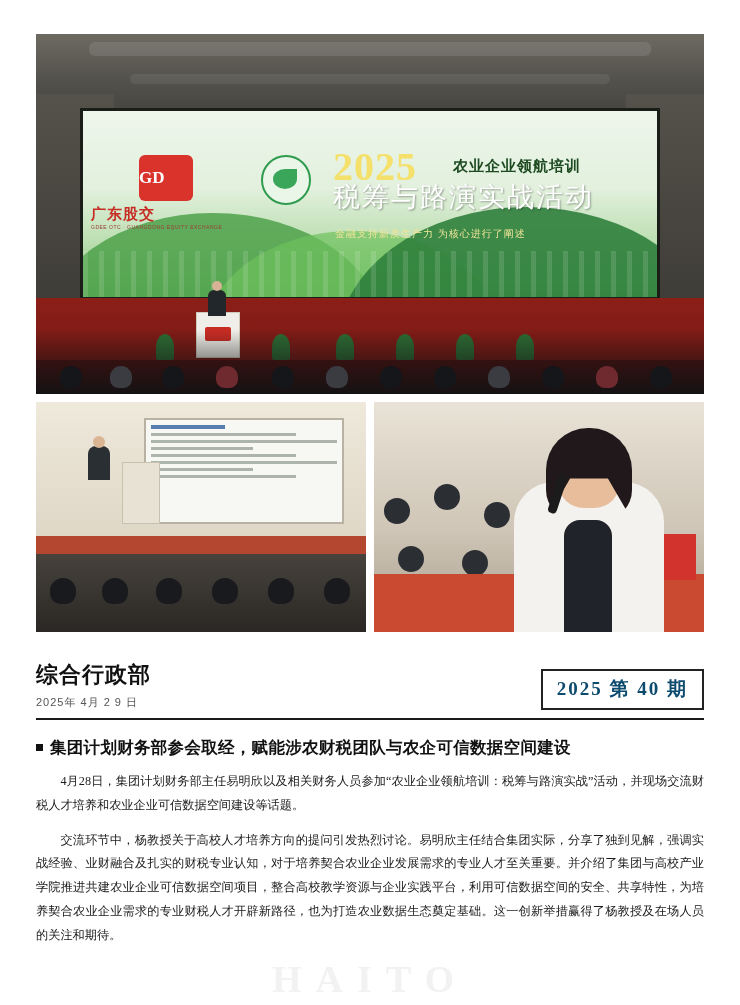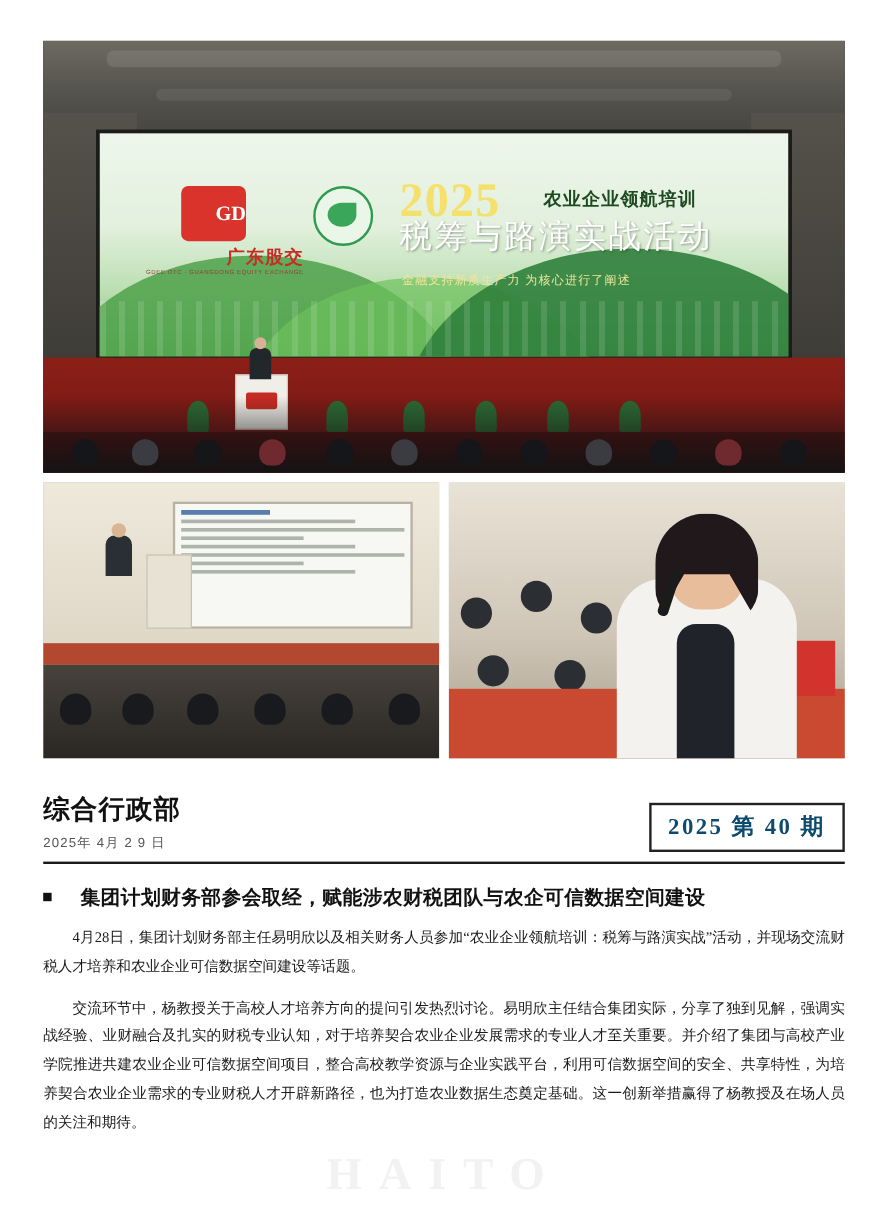--- a/index.html
+++ b/index.html
@@ -105,22 +105,22 @@
   }
   .screen .city {
     position: absolute; left: 0; bottom: 0; width: 100%; height: 46px;
     background:
       repeating-linear-gradient(90deg,
         rgba(255,255,255,0.25) 0 5px,
         rgba(255,255,255,0) 5px 16px);
     opacity: .5;
   }
   .logo-block {
-    position: absolute; left: 20px; top: 44px;
-    width: 150px; text-align: right;
+    position: absolute; left: 8px; top: 44px;
+    width: 150px; text-align: left;
   }
   .logo-mark {
     width: 54px; height: 46px; margin: 0 auto;
     background: #d9332b;
     border-radius: 6px;
     color: #fff;
     font-size: 17px;
     font-weight: bold;
     line-height: 46px;
     font-family: "Liberation Serif", serif;
@@ -344,21 +344,21 @@
     margin-top: 2px;
   }
 
   
   .article {
     margin-top: 16px;
   }
   .headline {
     display: flex;
     align-items: flex-start;
-    gap: 24px;
+    gap: 7px;
     font-family: "Liberation Serif", serif;
     font-size: 16.5px;
     font-weight: bold;
     color: #111;
     letter-spacing: .3px;
     line-height: 1.4;
   }
   .bullet-sq {
     display: inline-block;
     width: 7px; height: 7px;

